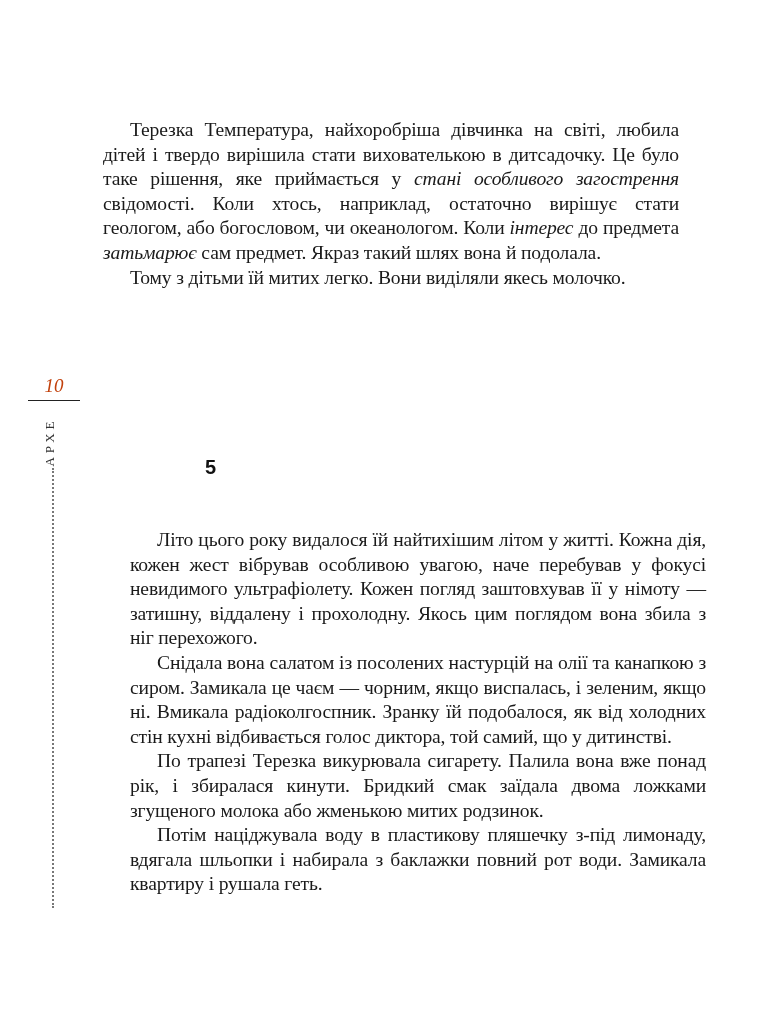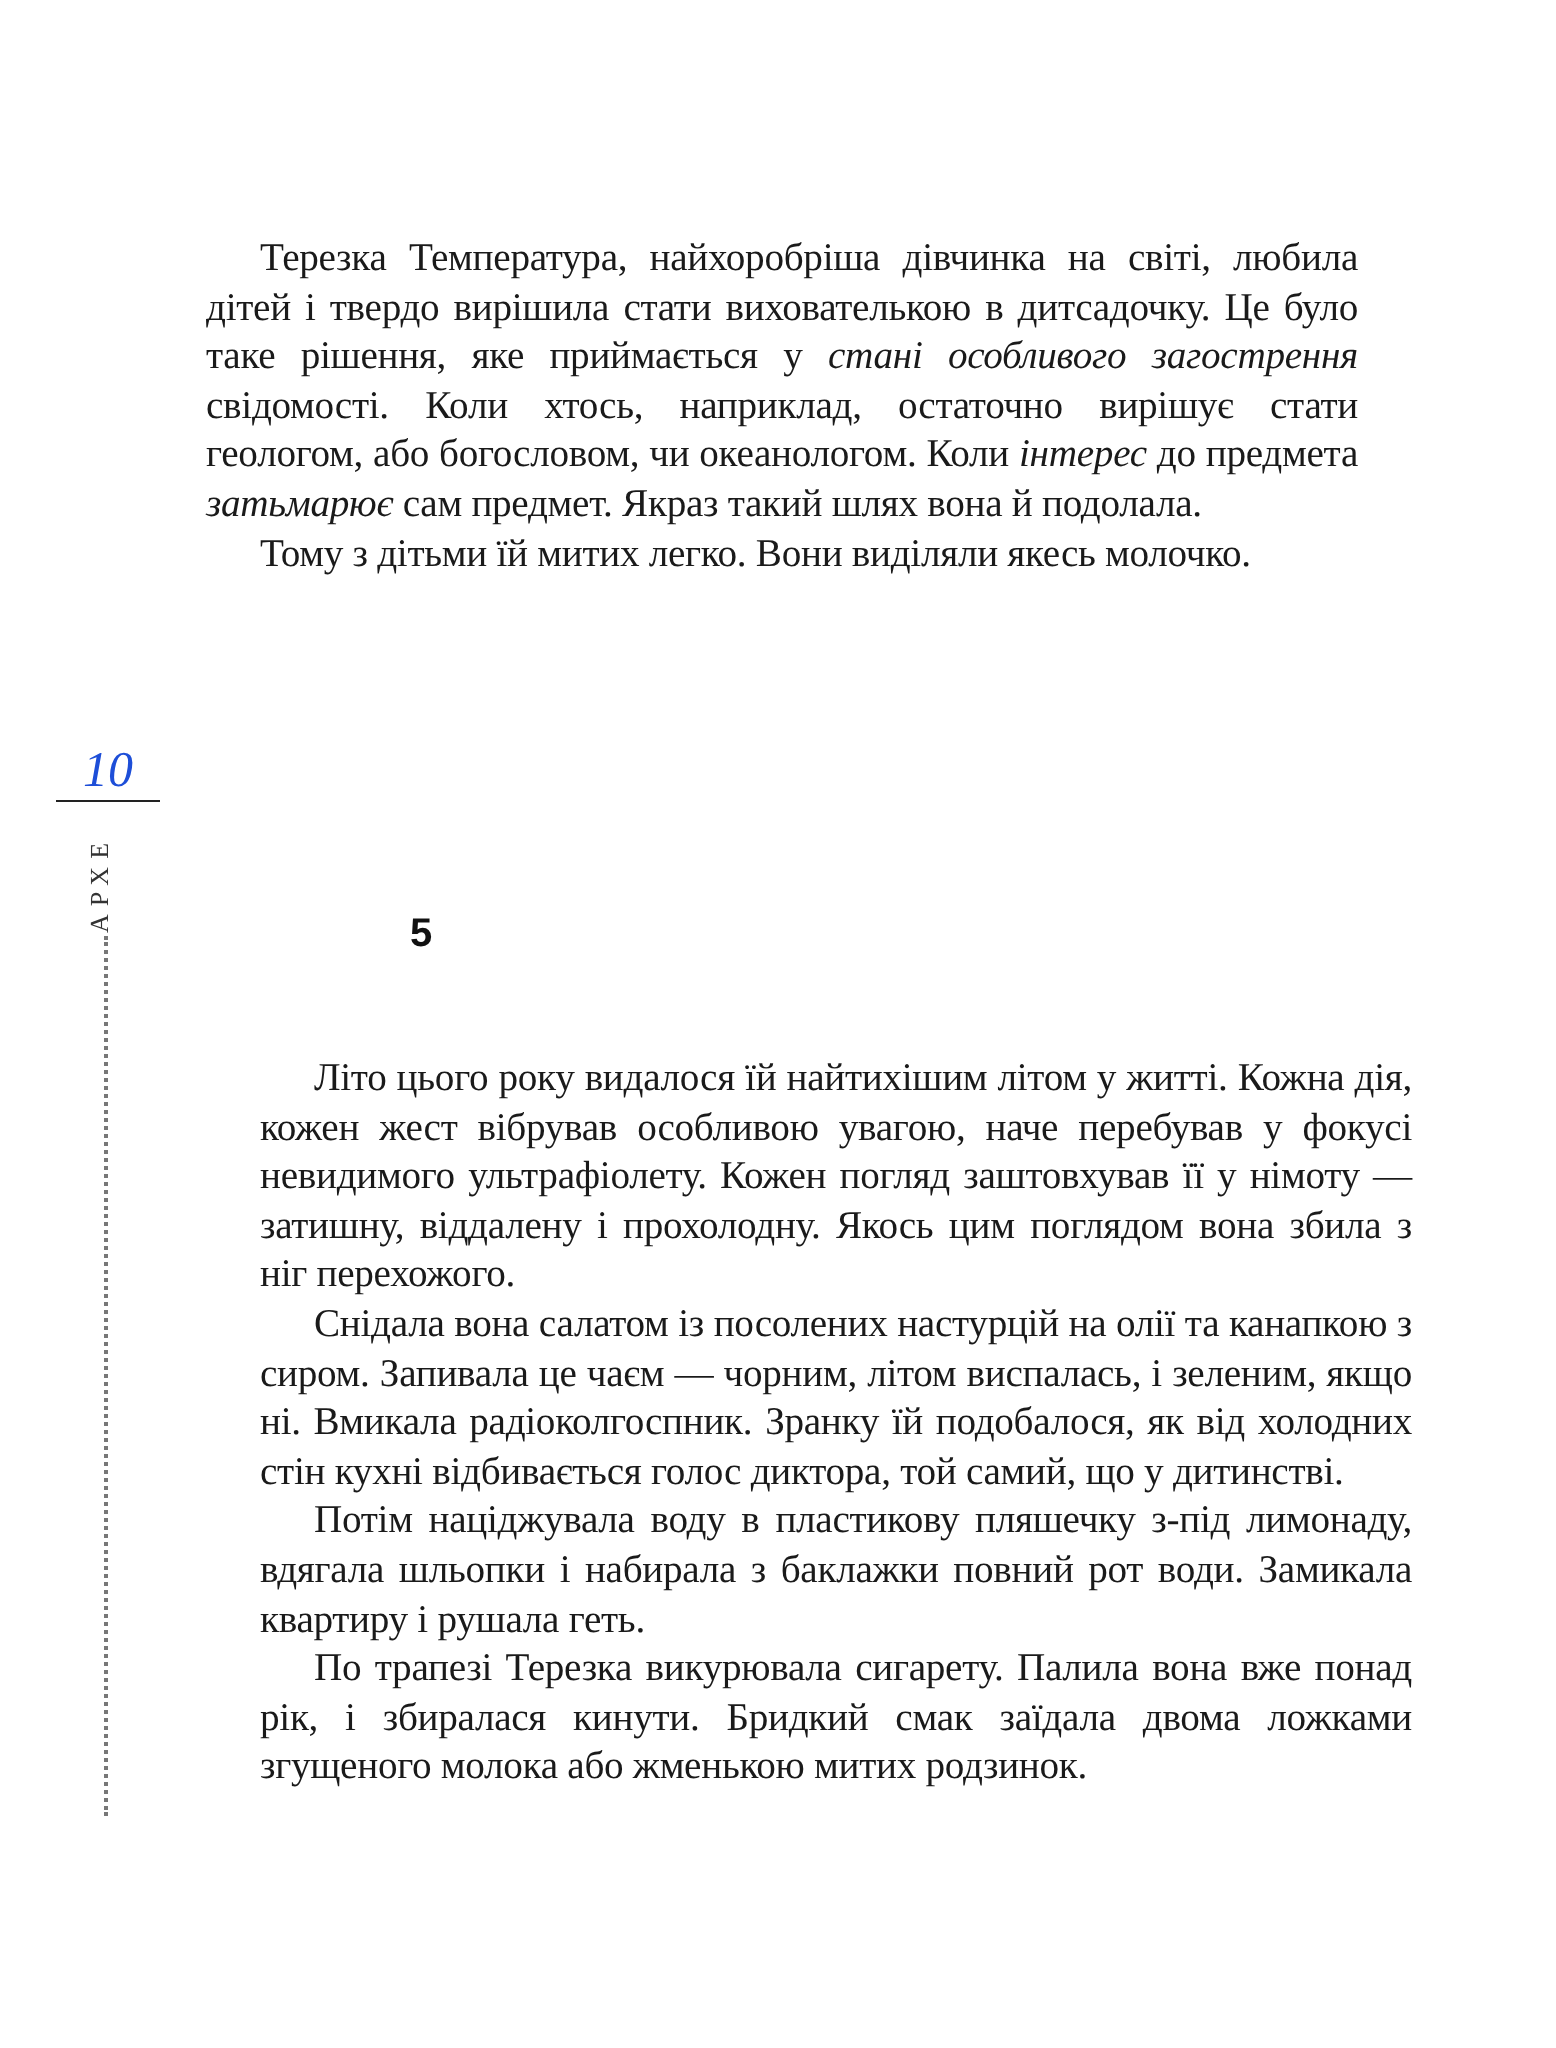--- a/index.html
+++ b/index.html
@@ -47,23 +47,23 @@
       line-height: 24px;
       color: #111;
     }
     .page-number {
       position: absolute;
       left: 38px;
       top: 375px;
       width: 32px;
       text-align: center;
       font-style: italic;
-      font-size: 25px;
+      font-size: 19px;
       line-height: 22px;
-      color: #1d4ed8;
+      color: #c2410c;
     }
     .page-rule {
       position: absolute;
       left: 28px;
       top: 400px;
       width: 52px;
       height: 0;
       border-top: 1.4px solid #222;
     }
     .running-head {
@@ -111,21 +111,21 @@
   </p>
 </div>
 
 <div class="section-number">5</div>
 
 <div class="text-block second">
   <p class="para">
     <span>Літо цього року видалося їй найтихішим літом у житті. Кожна дія, кожен жест вібрував особливою увагою, наче перебував у фокусі невидимого ультрафіолету. Кожен погляд заштовхував її у німоту — затишну, віддалену і прохолодну. Якось цим поглядом вона збила з ніг перехожого.</span>
   </p>
   <p class="para">
-    <span>Снідала вона салатом із посолених настурцій на олії та канапкою з сиром. Запивала це чаєм — чорним, літом виспалась, і зеленим, якщо ні. Вмикала радіоколгоспник. Зранку їй подобалося, як від холодних стін кухні відбивається голос диктора, той самий, що у дитинстві.</span>
+    <span>Снідала вона салатом із посолених настурцій на олії та канапкою з сиром. Замикала це чаєм — чорним, якщо виспалась, і зеленим, якщо ні. Вмикала радіоколгоспник. Зранку їй подобалося, як від холодних стін кухні відбивається голос диктора, той самий, що у дитинстві.</span>
+  </p>
+  <p class="para">
+    <span>По трапезі Терезка викурювала сигарету. Палила вона вже понад рік, і збиралася кинути. Бридкий смак заїдала двома ложками згущеного молока або жменькою митих родзинок.</span>
   </p>
   <p class="para">
     <span>Потім націджувала воду в пластикову пляшечку з-під лимонаду, вдягала шльопки і набирала з баклажки повний рот води. Замикала квартиру і рушала геть.</span>
   </p>
-  <p class="para">
-    <span>По трапезі Терезка викурювала сигарету. Палила вона вже понад рік, і збиралася кинути. Бридкий смак заїдала двома ложками згущеного молока або жменькою митих родзинок.</span>
-  </p>
 </div>
 
 </body></html>

